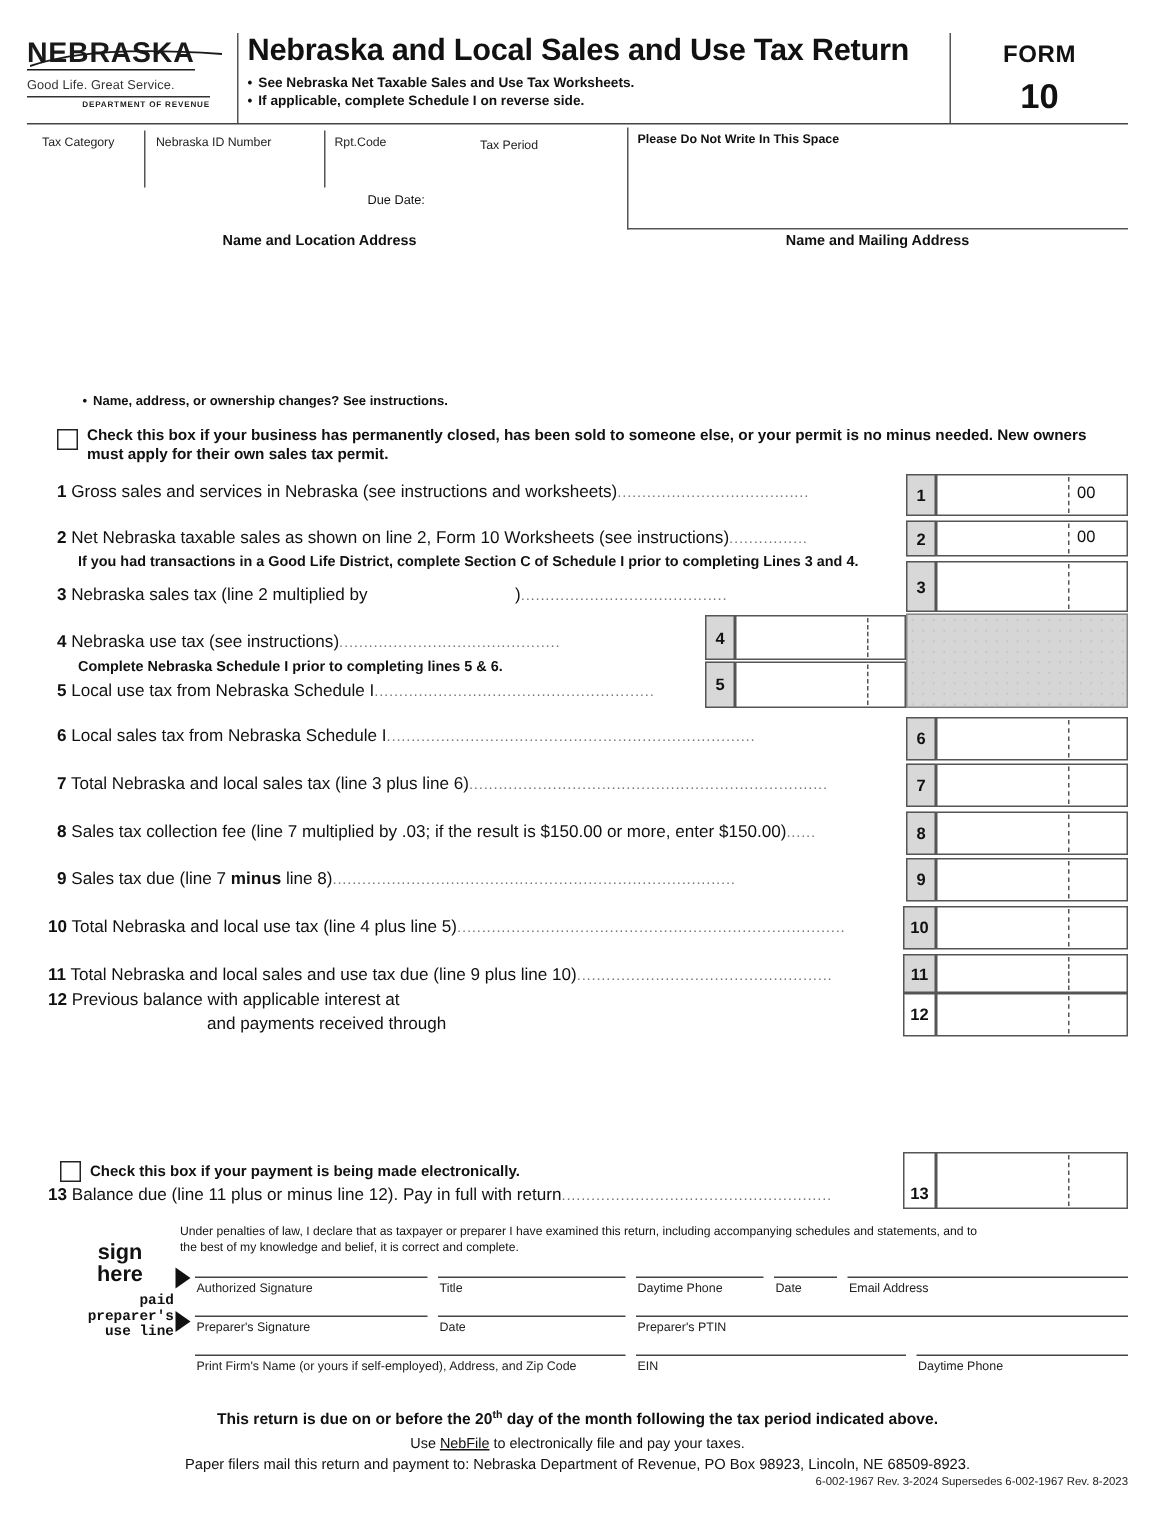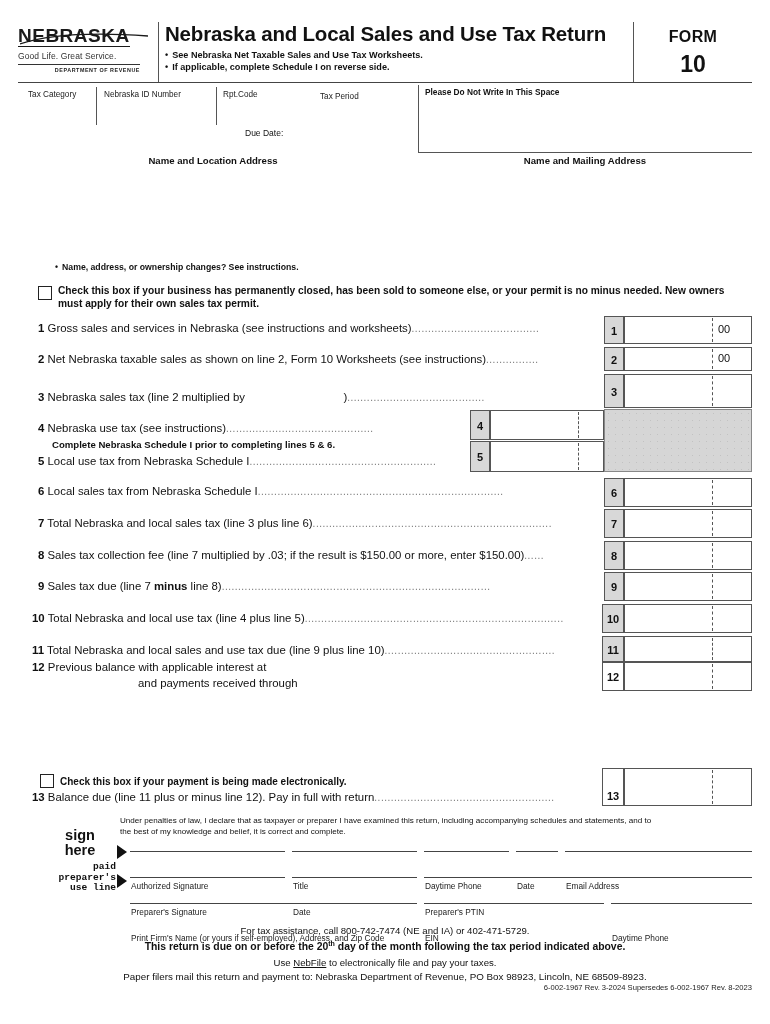--- a/index.html
+++ b/index.html
@@ -101,21 +101,21 @@
   .signhere { position:absolute; left:44px; top:828px; font-size:14.5px; font-weight:700;
               line-height:1.05; text-align:center; width:72px; }
   .paidprep { position:absolute; left:22px; top:862px; font-size:9.6px; font-weight:700;
               line-height:1.1; text-align:right; width:94px;font-family:Liberation Mono, monospace; }
   .arrow {
     position:absolute; width:0; height:0;
     border-top:7px solid transparent; border-bottom:7px solid transparent;
     border-left:10px solid #111;
   }
   .sigline { position:absolute; border-top:1.1px solid #444; }
-  .siglbl { position:absolute; font-size:8.3px; color:#222;margin-top:28px; }
+  .siglbl { position:absolute; font-size:8.3px; color:#222; }
 
   
   .foot { position:absolute; width:770px; text-align:center; }
   .f1 { top:925px; font-size:9.6px; }
   .f2 { top:940px; font-size:10.4px; font-weight:700; }
   .f3 { top:957px; font-size:9.6px; }
   .f4 { top:971px; font-size:9.8px; }
   .nebfile { text-decoration:underline; }
   .revcode { position:absolute; right:18px; top:983px; font-size:7.6px; color:#222; }
   sup { font-size:0.68em; vertical-align:super; }
@@ -187,20 +187,21 @@
     <span class="n">2</span>
     <span>Net Nebraska taxable sales as shown on line 2, Form 10 Worksheets (see instructions)</span><span class="dots">................</span>
   </div>
   <div class="numbox" style="left:604px; top:347px; width:20px; height:24px; line-height:24px;">
       <span>2</span>
     </div>
   <div class="amtbox" style="left:624px; top:347px; width:128px; height:24px;"></div>
   <div class="centsdiv" style="left:712px; top:349px; height:20px;"></div>
   <div class="cents" style="left:718px; top:352px;">00</div>
 
+  <div class="sub" style="left:52px; top:369px;">If you had transactions in a Good Life District, complete Section C of Schedule I prior to completing Lines 3 and 4.</div>
 
   <div class="ln" style="left:38px; top:391px;">
     <span class="n">3</span>
     <span>Nebraska sales tax (line 2 multiplied by</span>
     <span style="display:inline-block; width:92px;"></span>
     <span>)</span><span class="dots">..........................................</span>
   </div>
   <div class="numbox" style="left:604px; top:374px; width:20px; height:34px; line-height:34px;">
       <span>3</span>
     </div>
@@ -350,21 +351,20 @@
   <div class="sigline" style="left:424px; top:877px; width:328px;"></div>
   <div class="siglbl" style="left:425px; top:879px;">Preparer's PTIN</div>
 
   <div class="sigline" style="left:130px; top:903px; width:287px;"></div>
   <div class="siglbl" style="left:131px; top:905px;">Print Firm's Name (or yours if self-employed), Address, and Zip Code</div>
   <div class="sigline" style="left:424px; top:903px; width:180px;"></div>
   <div class="siglbl" style="left:425px; top:905px;">EIN</div>
   <div class="sigline" style="left:611px; top:903px; width:141px;"></div>
   <div class="siglbl" style="left:612px; top:905px;">Daytime Phone</div>
 
-  <div class="foot f1">For tax assistance, call 800-742-7474 (NE and IA) or 402-471-5729.</div>
   <div class="foot f2">
     <span>This return is due on or before the 20</span><sup>th</sup><span> day of the month following the tax period indicated above.</span>
   </div>
   <div class="foot f3">
     <span>Use </span><span class="nebfile">NebFile</span><span> to electronically file and pay your taxes.</span>
   </div>
   <div class="foot f4">Paper filers mail this return and payment to: Nebraska Department of Revenue, PO Box 98923, Lincoln, NE 68509-8923.</div>
   <div class="revcode">6-002-1967 Rev. 3-2024 Supersedes 6-002-1967 Rev. 8-2023</div>
 
 </div>

